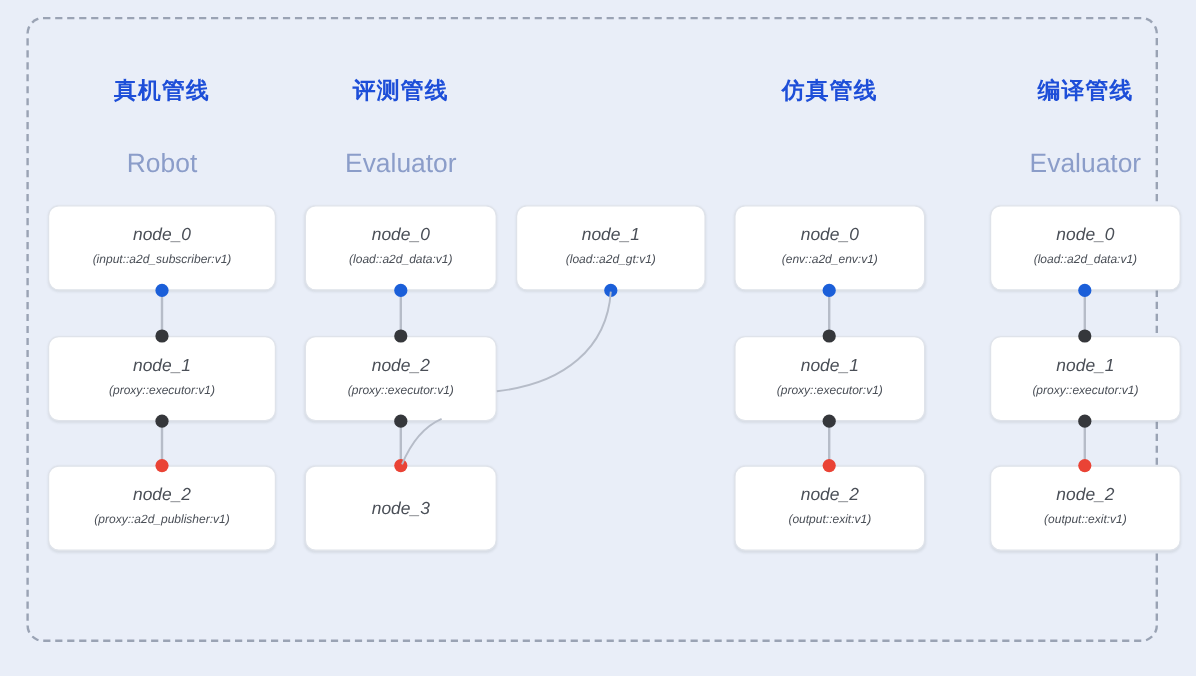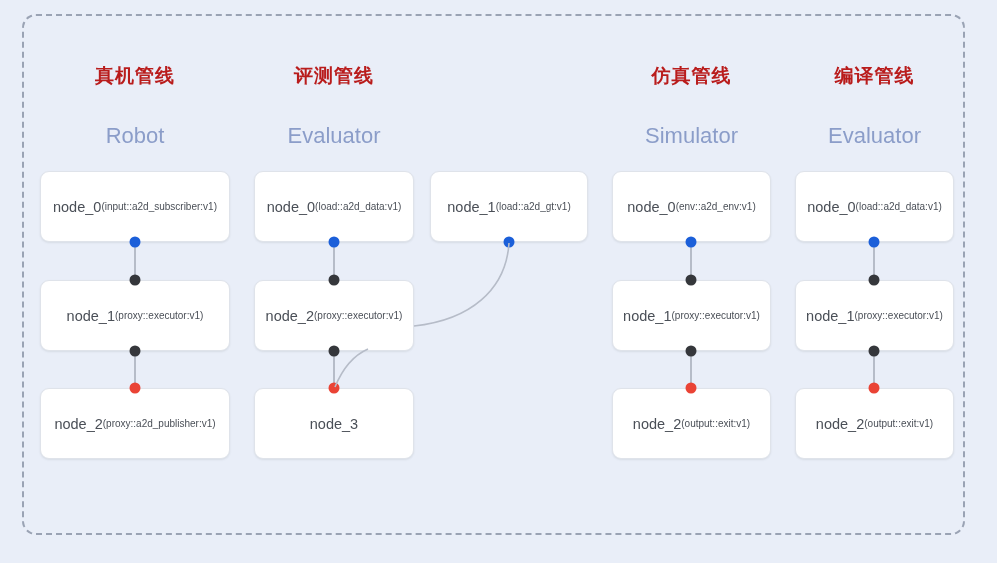--- a/index.html
+++ b/index.html
@@ -40,21 +40,21 @@
     top: 0;
   }
 
   .col-title-cn {
     position: absolute;
     width: 100%;
     text-align: center;
     top: 63px;
     font-size: 19px;
     font-weight: bold;
-    color: #b91c1c;
+    color: #1d4ed8;
     letter-spacing: 1px;
     white-space: nowrap;
   }
   .col-title-en {
     position: absolute;
     width: 100%;
     text-align: center;
     top: 123px;
     font-size: 22px;
     color: #8b9dc9;
@@ -63,23 +63,24 @@
 
   
   .node-box {
     position: absolute;
     box-sizing: border-box;
     background: #ffffff;
     border: 1px solid #dfe3ea;
     border-radius: 9px;
     box-shadow: 0 1px 2px rgba(60,64,67,0.10);
     display: flex;
-    flex-direction: row;
+    flex-direction: column;
     align-items: center;
     justify-content: center;
+    font-style: italic;
   }
   .node-id {
     font-size: 14.5px;
     color: #4a4f57;
     line-height: 20px;
   }
   .node-type {
     font-size: 10px;
     color: #4a4f57;
     line-height: 22px;
@@ -183,21 +184,20 @@
 
     <div class="port port-blue" style="left:80px;  top:242px;"></div>
     <div class="port port-blue" style="left:255px; top:242px;"></div>
     <div class="port port-black" style="left:80px;  top:280px;"></div>
     <div class="port port-black" style="left:80px;  top:351px;"></div>
     <div class="port port-red" style="left:80px;  top:388px;"></div>
   </div>
 
   <div class="pipeline-column" style="left:612px; width:159px; height:449px;">
     <div class="col-title-cn">仿真管线</div>
-    <div class="col-title-en">Simulator</div>
 
     <div class="node-box" style="left:0px; top:171px; width:159px; height:71px;">
       <div class="node-id">node_0</div>
       <div class="node-type">(env::a2d_env:v1)</div>
     </div>
 
     <div class="node-box" style="left:0px; top:280px; width:159px; height:71px;">
       <div class="node-id">node_1</div>
       <div class="node-type">(proxy::executor:v1)</div>
     </div>
@@ -209,21 +209,21 @@
 
     <div class="edge-line" style="left:79px; top:242px; height:38px;"></div>
     <div class="edge-line" style="left:79px; top:351px; height:37px;"></div>
 
     <div class="port port-blue" style="left:79px; top:242px;"></div>
     <div class="port port-black" style="left:79px; top:280px;"></div>
     <div class="port port-black" style="left:79px; top:351px;"></div>
     <div class="port port-red" style="left:79px; top:388px;"></div>
   </div>
 
-  <div class="pipeline-column" style="left:795px; width:159px; height:493px;">
+  <div class="pipeline-column" style="left:825px; width:159px; height:493px;">
     <div class="col-title-cn">编译管线</div>
     <div class="col-title-en">Evaluator</div>
 
     <div class="node-box" style="left:0px; top:171px; width:159px; height:71px;">
       <div class="node-id">node_0</div>
       <div class="node-type">(load::a2d_data:v1)</div>
     </div>
 
     <div class="node-box" style="left:0px; top:280px; width:159px; height:71px;">
       <div class="node-id">node_1</div>

